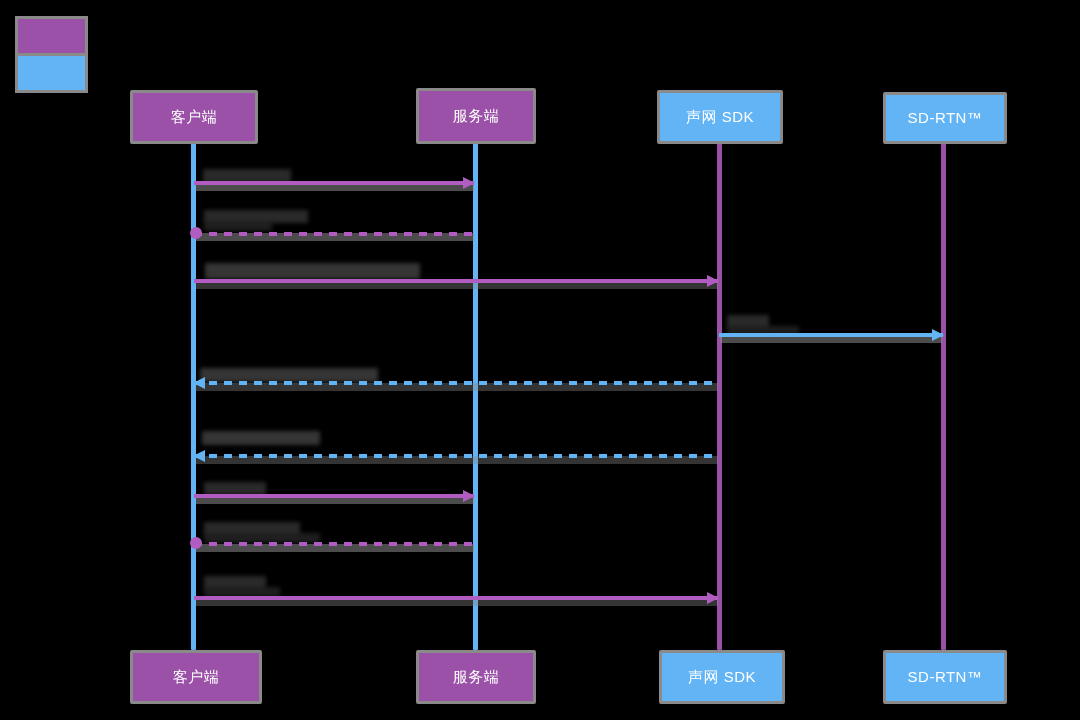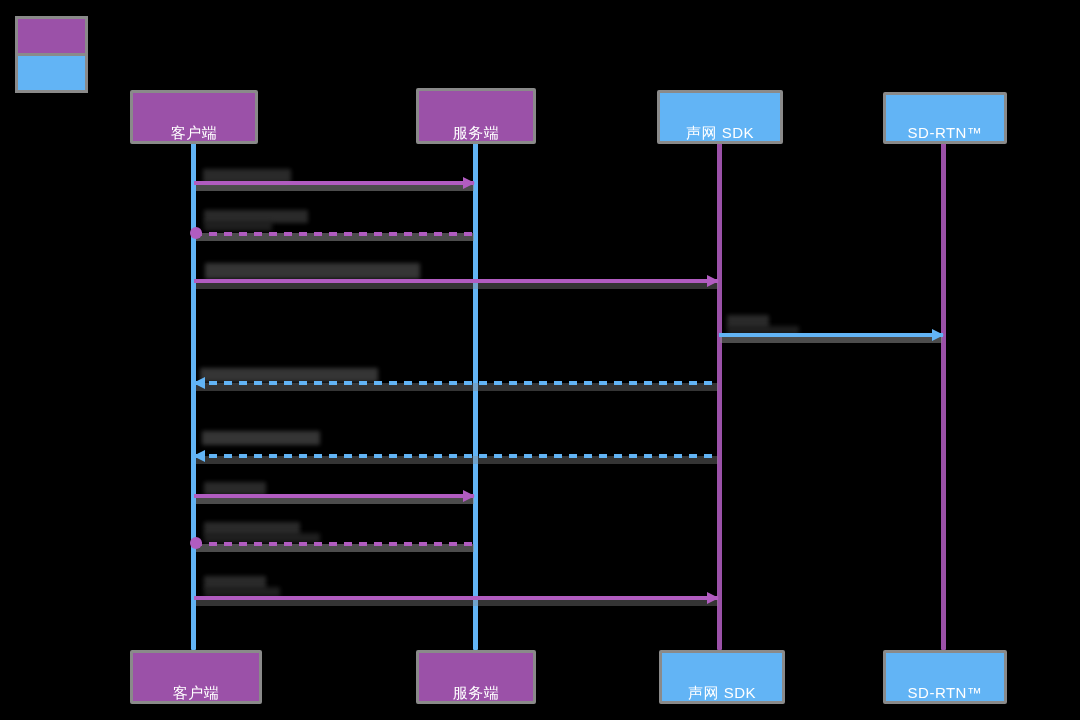--- a/index.html
+++ b/index.html
@@ -9,21 +9,21 @@
   #stage{position:relative;width:1080px;height:720px;background:#000;}
 
   
   .legend{position:absolute;border:3px solid #8a8a8a;background:#8a8a8a;
           display:flex;flex-direction:column;gap:3px;box-sizing:border-box;}
   .legend .swatch{width:100%;height:100%;flex:1 1 0;}
 
   
   .node{position:absolute;box-sizing:border-box;
         border:3px solid #8a8a8a;
-        display:flex;align-items:flex-end;justify-content:center;
+        display:flex;align-items:center;justify-content:center;
         color:#fff;font-size:15px;letter-spacing:.5px;
         border-radius:2px;text-align:center;line-height:1.1;}
   .node.purple{background:#9b51a8;}
   .node.blue{background:#62b4f5;}
 
   
   .lifeline{position:absolute;width:5px;border-radius:1px;}
   .lifeline.blue{background:#62b4f5;}
   .lifeline.purple{background:#9b51a8;}
 

